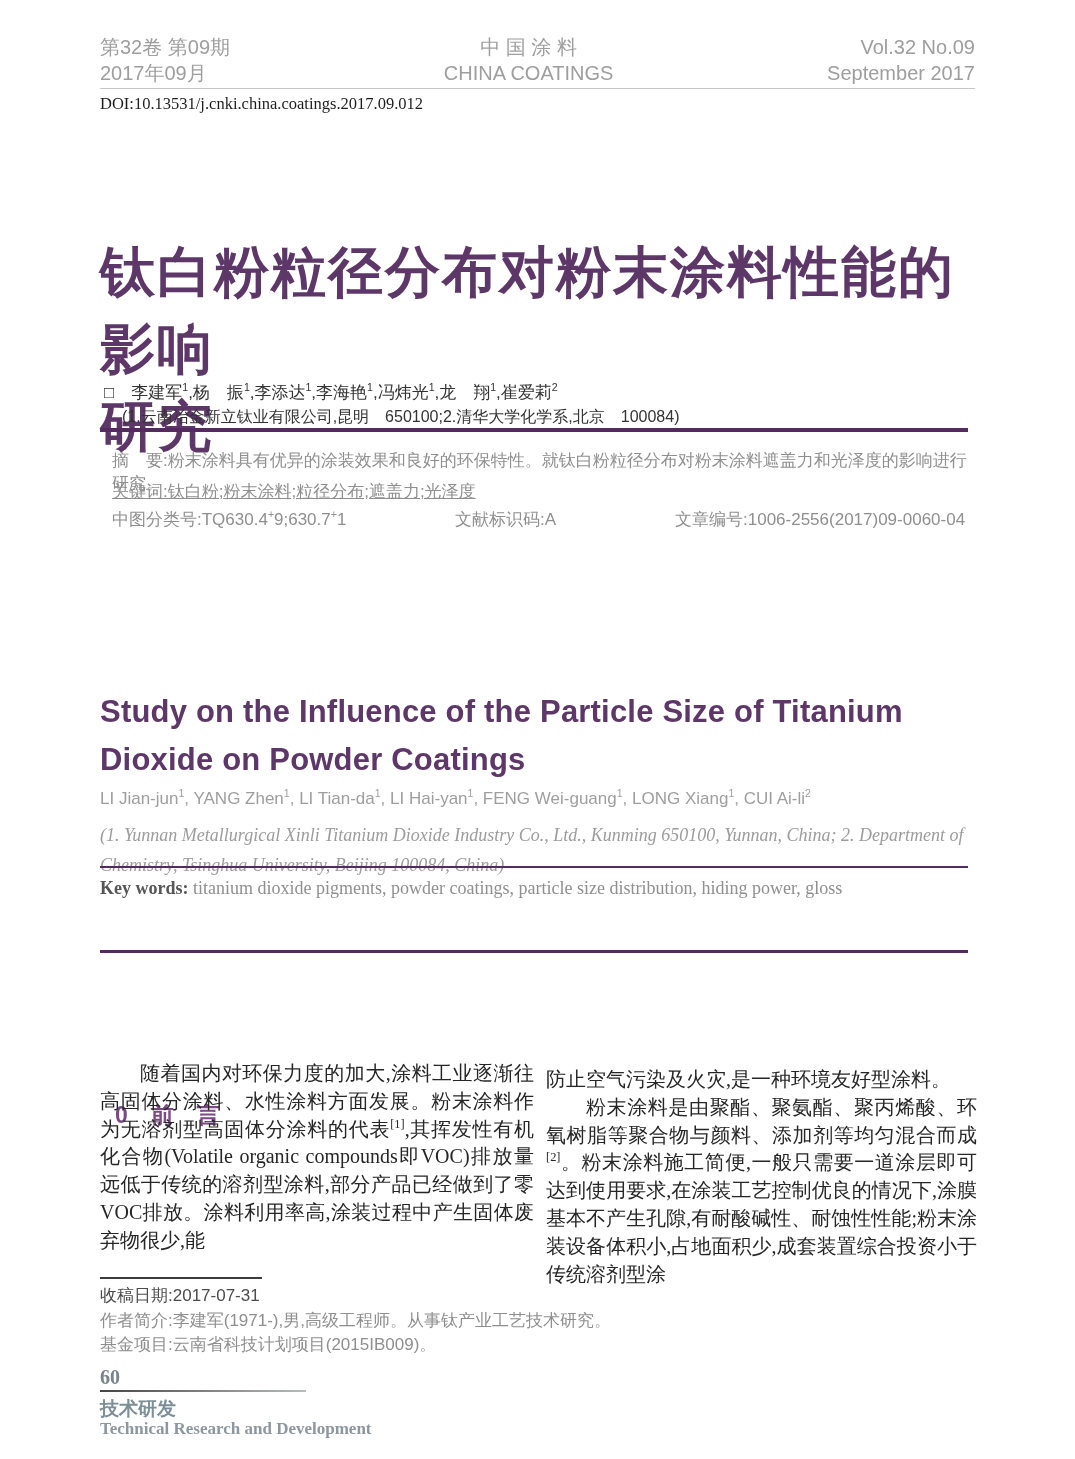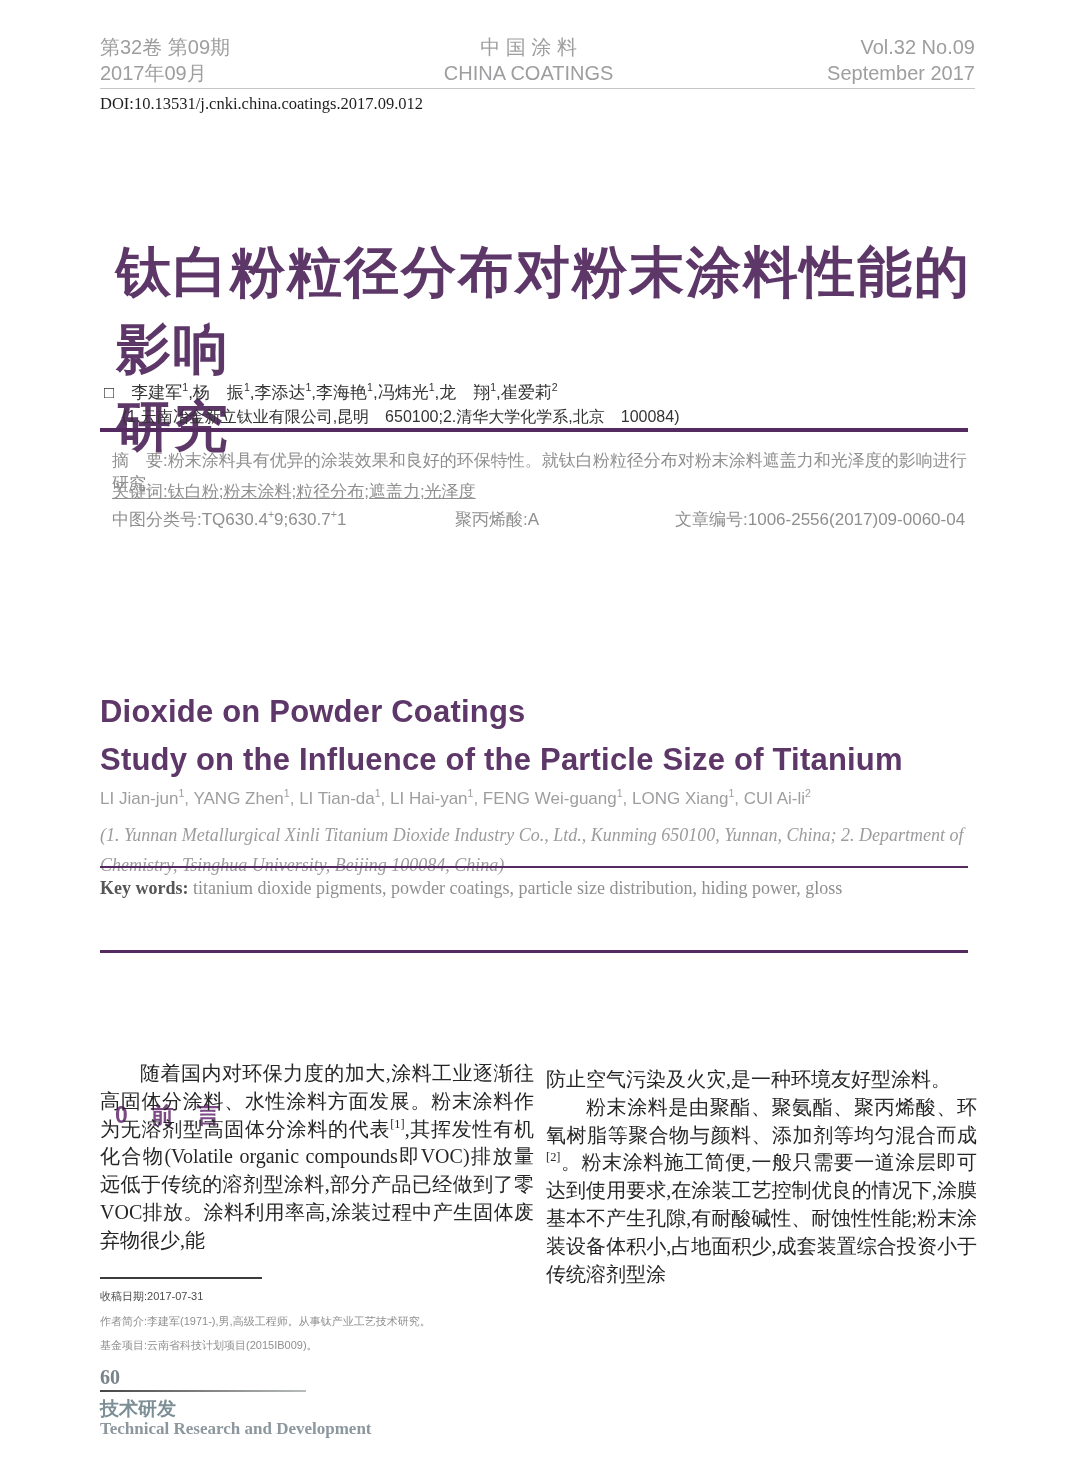--- a/index.html
+++ b/index.html
@@ -15,21 +15,21 @@
   .hdr-row { position:absolute; top:34px; left:100px; width:875px;
     display:flex; justify-content:space-between; color:#9e9ea0;
     font-size:20px; line-height:26px; }
   .hdr-center { text-align:center; }
   .hdr-right { text-align:right; }
   .hdr-rule { position:absolute; top:88px; left:100px; width:875px; height:1px; background:#c6c6c6; }
   .doi { position:absolute; top:94px; left:100px; font-family:"Liberation Serif", serif;
     font-size:16.5px; color:#1e1e1e; }
 
   
-  .cn-title { position:absolute; top:234px; left:116px; width:890px;
+  .cn-title { position:absolute; top:234px; left:100px; width:890px;
     font-size:55px; line-height:77px; font-weight:900; letter-spacing:2px;
     color:#5e3769; }
   .cn-authors { position:absolute; top:381px; left:104px; font-size:17px; color:#333; }
   .cn-affil { position:absolute; top:407px; left:122px; font-size:16px; color:#333; }
 
   .rule { position:absolute; left:100px; width:868px; background:#542a60; }
   .rule-a { top:428px; height:4px; }
   .rule-b { top:866px; height:2px; }
   .rule-c { top:950px; height:3px; }
 
@@ -60,21 +60,21 @@
   .col { position:absolute; font-family:"Liberation Serif", serif;
     font-size:20px; line-height:27.8px; color:#262626; text-align:justify;
     word-break:break-all; }
   .col-left  { top:1060px; left:100px;  width:434px; }
   .col-right { top:1066px; left:546px; width:431px; }
   .col p.indent { text-indent:2em; }
 
   
   .fn-rule { position:absolute; top:1277px; left:100px; width:162px; height:2px; background:#3c3c3c; }
   .footnotes { position:absolute; top:1284px; left:100px; width:540px;
-    font-size:11px; line-height:24.5px; }
+    font-size:17px; line-height:24.5px; }
   .fn-1 { color:#4c4c4c; }
   .fn-2, .fn-3 { color:#8f8f90; }
 
   
   .page-num { position:absolute; top:1366px; left:100px;
     font-family:"Liberation Serif", serif; font-weight:bold;
     font-size:20px; color:#79838a; }
   .footer-rule { position:absolute; top:1390px; left:100px; width:206px; height:2px;
     background:linear-gradient(to right, #454545, #b9bcbd); }
   .dept-cn { position:absolute; top:1396px; left:100px;
@@ -112,27 +112,27 @@
 
   <div class="cn-authors"><span>□　李建军</span><sup>1</sup><span>,杨　振</span><sup>1</sup><span>,李添达</span><sup>1</sup><span>,李海艳</span><sup>1</sup><span>,冯炜光</span><sup>1</sup><span>,龙　翔</span><sup>1</sup><span>,崔爱莉</span><sup>2</sup></div>
   <div class="cn-affil">(1.云南冶金新立钛业有限公司,昆明　650100;2.清华大学化学系,北京　100084)</div>
 
   <div class="rule rule-a"></div>
 
   <div class="cn-abs">摘　要:粉末涂料具有优异的涂装效果和良好的环保特性。就钛白粉粒径分布对粉末涂料遮盖力和光泽度的影响进行研究。</div>
   <div class="cn-kw">关键词:钛白粉;粉末涂料;粒径分布;遮盖力;光泽度</div>
   <div class="clc">
     <span class="clc-1"><span>中图分类号:TQ630.4</span><sup>+</sup><span>9;630.7</span><sup>+</sup><span>1</span></span>
-    <span class="clc-2">聚丙烯酸:A</span>
+    <span class="clc-2">文献标识码:A</span>
     <span class="clc-3">文章编号:1006-2556(2017)09-0060-04</span>
   </div>
 
   <div class="en-title">
+    <div>Study on the Influence of  the Particle Size of  Titanium</div>
     <div>Dioxide on Powder Coatings</div>
-    <div>Study on the Influence of  the Particle Size of  Titanium</div>
   </div>
   <div class="en-authors"><span>LI Jian-jun</span><sup>1</sup><span>, YANG Zhen</span><sup>1</sup><span>, LI Tian-da</span><sup>1</sup><span>, LI Hai-yan</span><sup>1</sup><span>, FENG Wei-guang</span><sup>1</sup><span>, LONG Xiang</span><sup>1</sup><span>, CUI Ai-li</span><sup>2</sup></div>
   <div class="en-affil">(1. Yunnan Metallurgical Xinli Titanium Dioxide Industry Co., Ltd., Kunming 650100, Yunnan, China; 2. Department of Chemistry, Tsinghua University, Beijing 100084, China)</div>
 
   <div class="rule rule-b"></div>
 
   <div class="en-abs-block">
     <p><b>Key words: </b><span>titanium dioxide pigments, powder coatings, particle size distribution, hiding power, gloss</span></p>
   </div>
 

